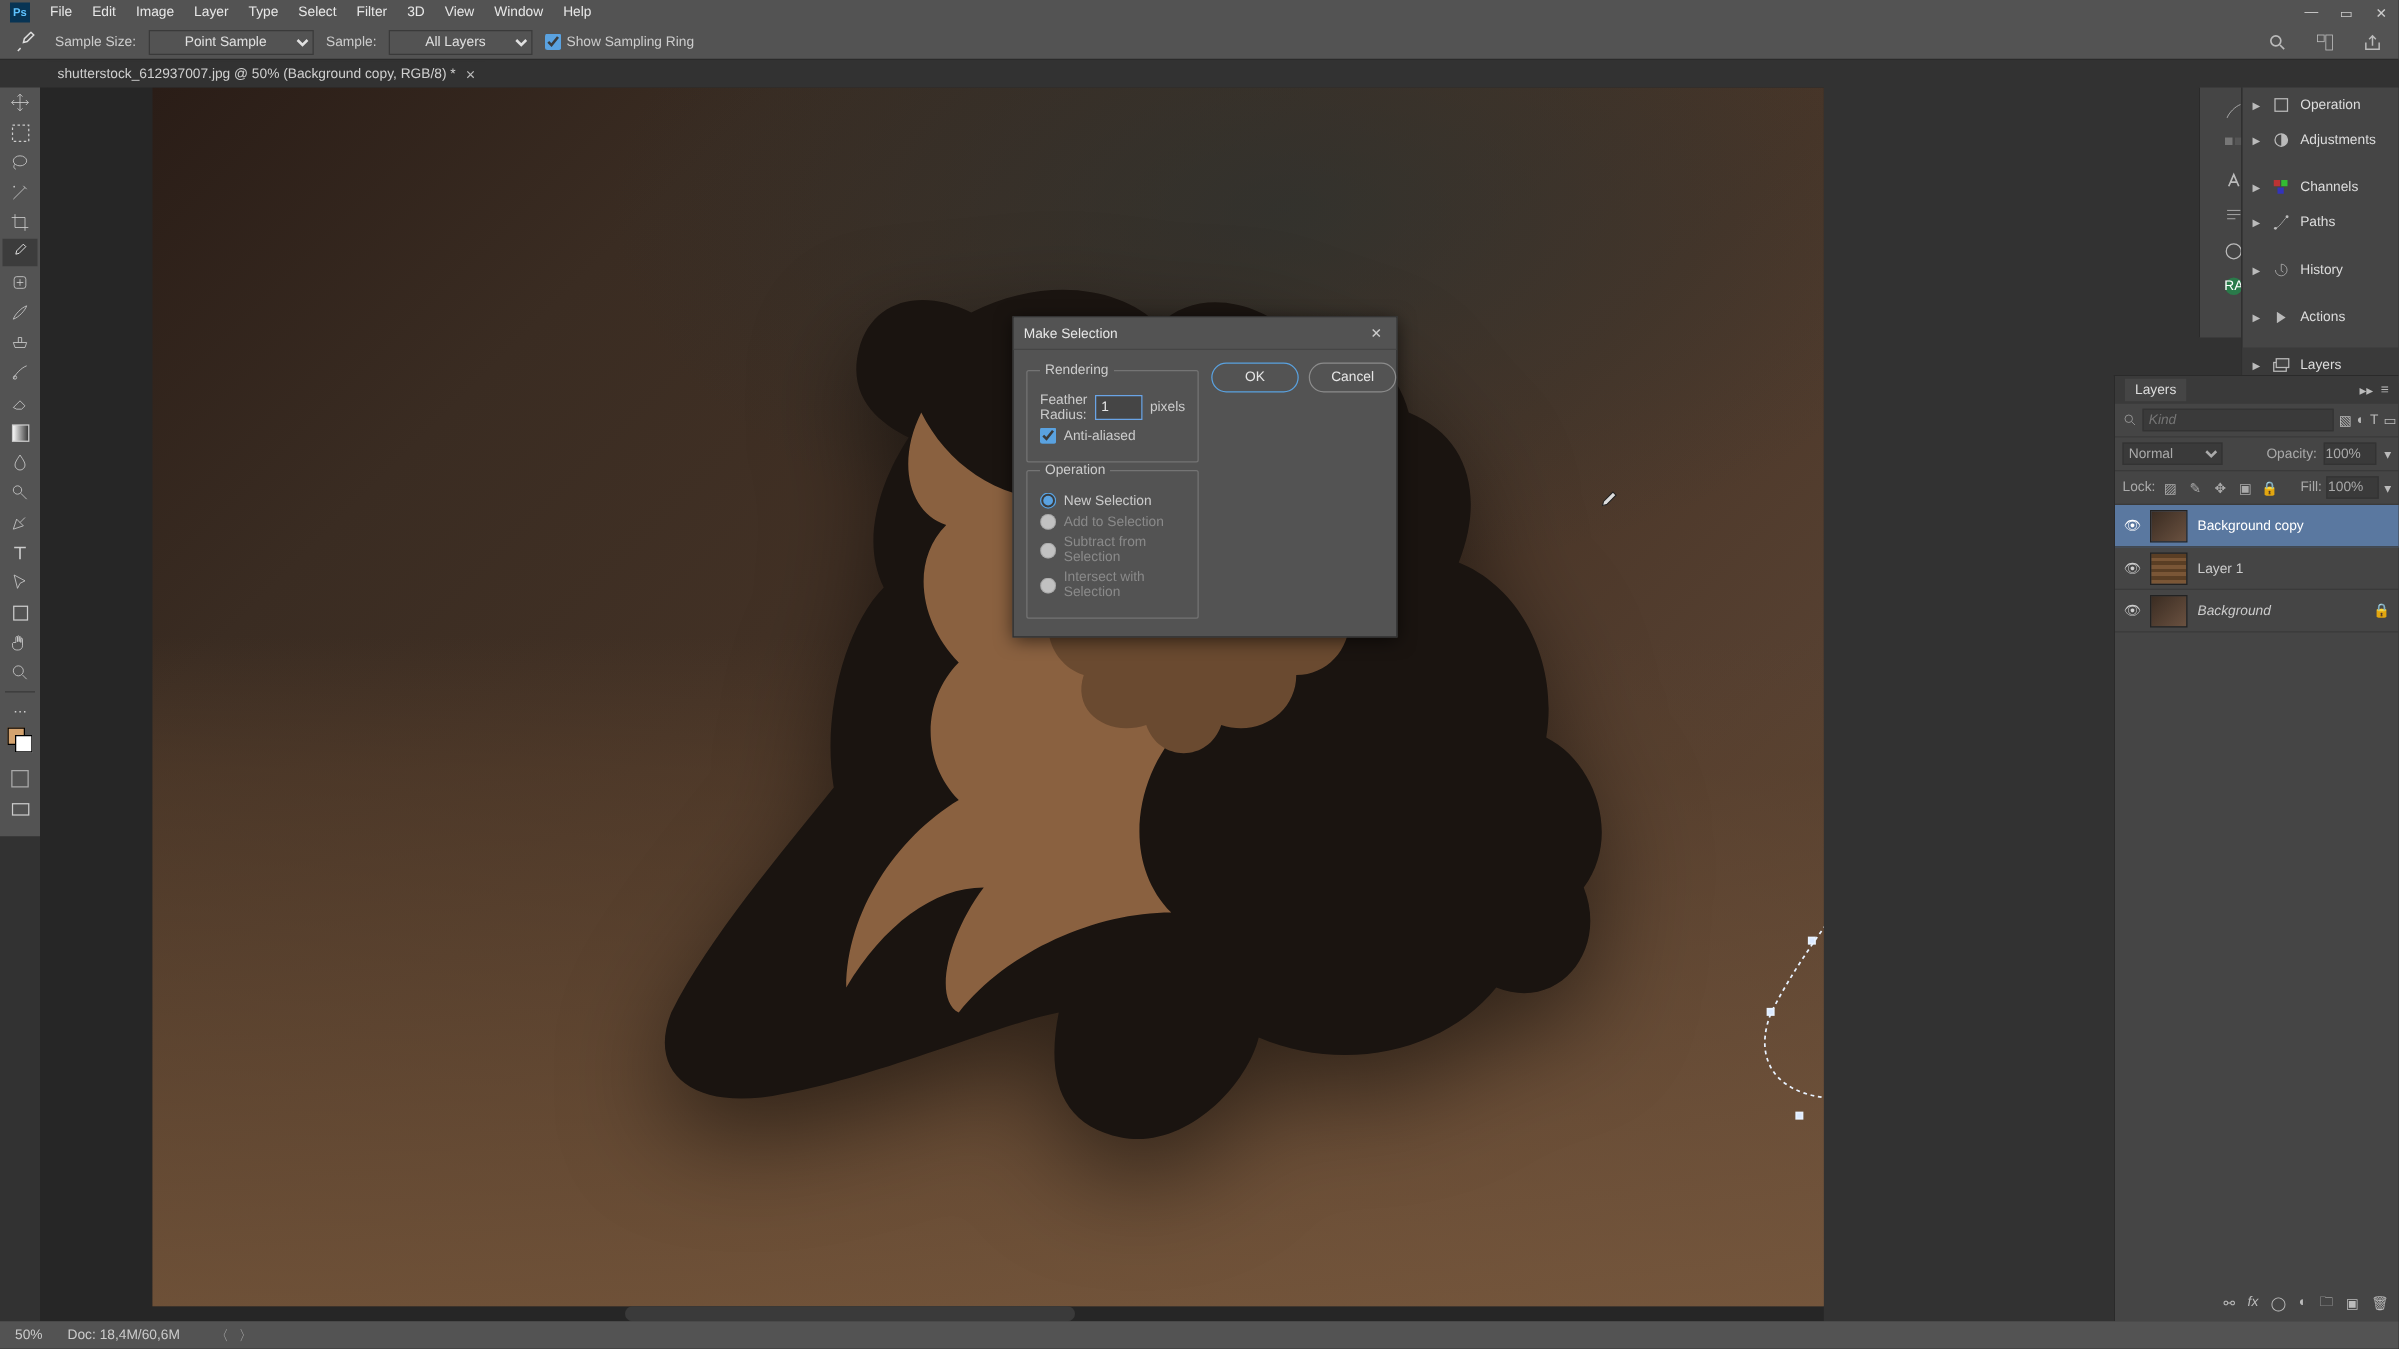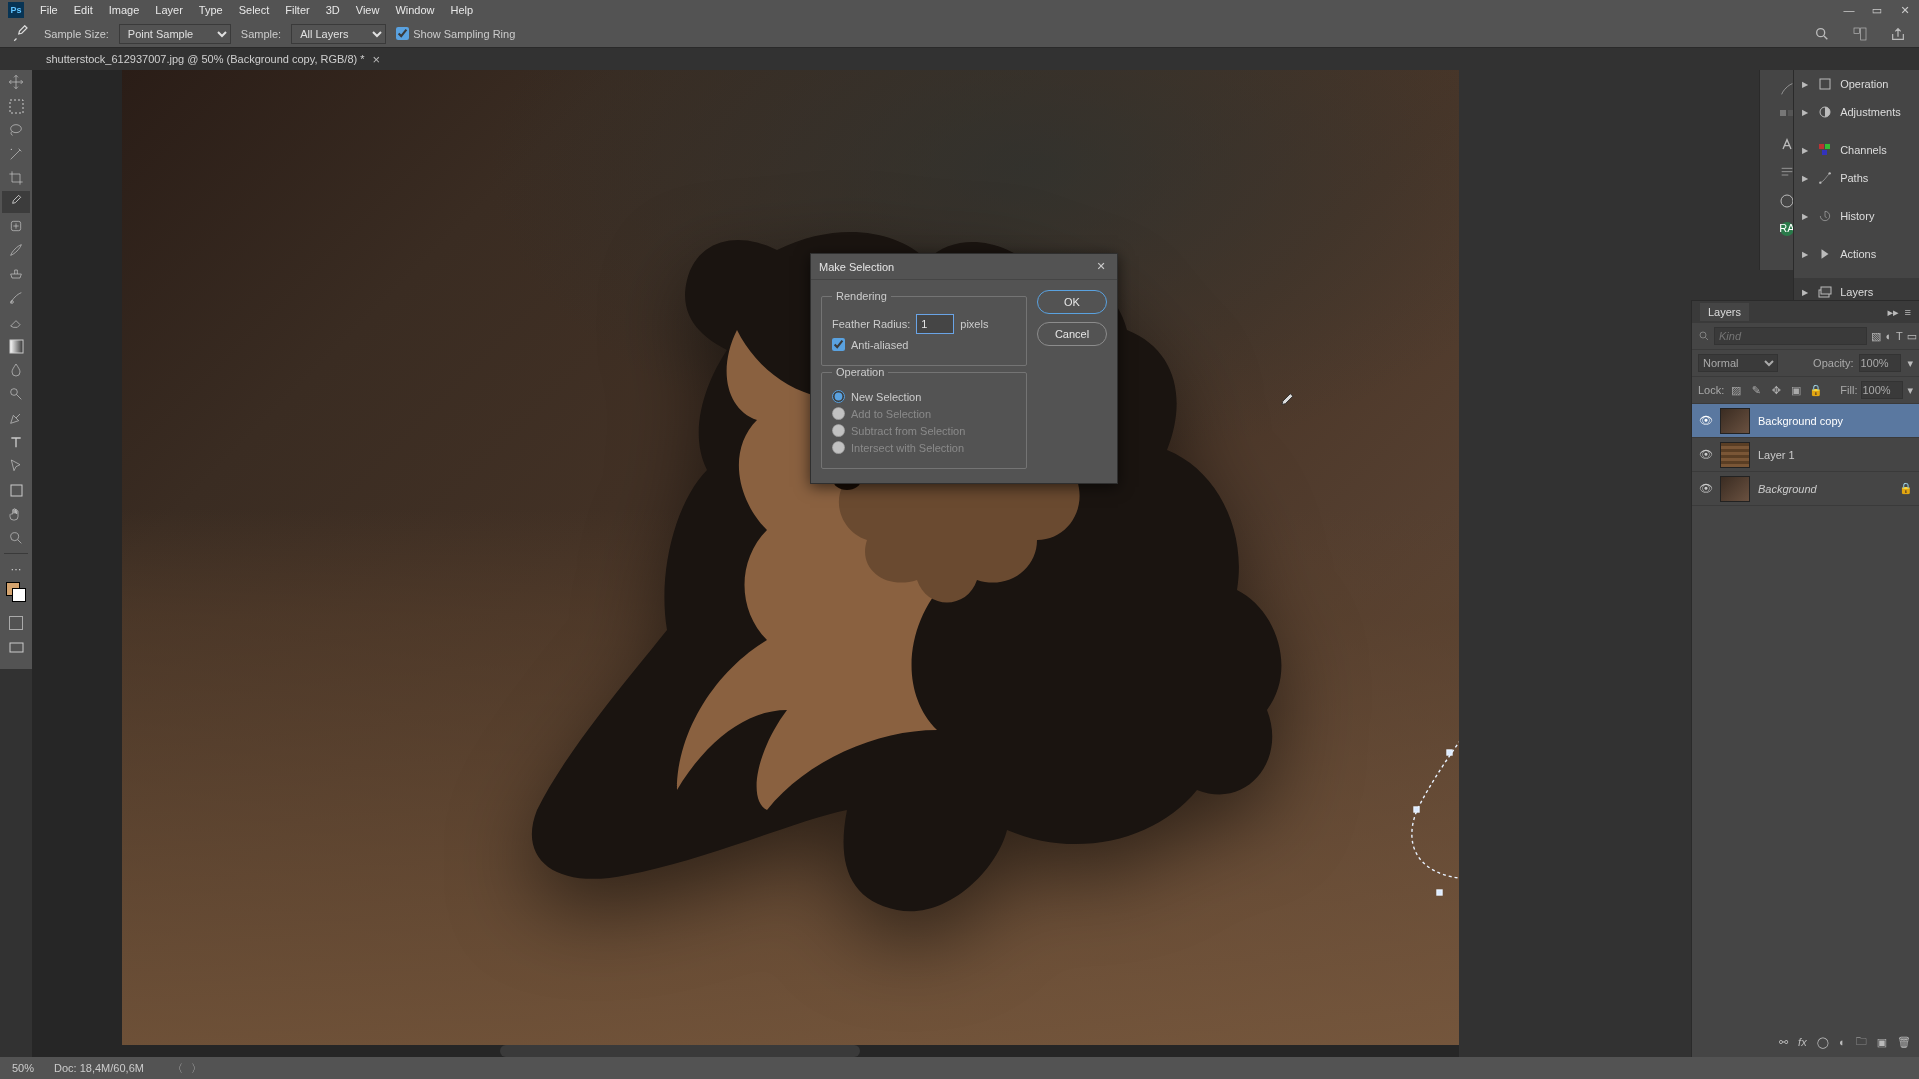--- a/index.html
+++ b/index.html
@@ -9,21 +9,21 @@
 .menubar { height: 20px; background: #535353; display: flex; align-items: center; padding-left: 8px; }
 .menubar .logo { width: 16px; height: 16px; background: #083454; margin-right: 8px; display: flex; align-items: center; justify-content: center; font-size: 9px; color: #5fc3ff; font-weight: bold; }
 .menubar span { padding: 0 8px; color: #e8e8e8; cursor: default; }
 .winbtns { margin-left: auto; display: flex; }
 .winbtns div { width: 28px; height: 20px; display: flex; align-items: center; justify-content: center; color: #ccc; }
 
 
 .optionsbar { height: 28px; background: #535353; border-bottom: 1px solid #2a2a2a; display: flex; align-items: center; padding-left: 8px; gap: 10px; }
 .optionsbar .tool-icon { width: 26px; height: 20px; display:flex; align-items:center; justify-content:center; }
 .optionsbar label { color: #ccc; }
-.optionsbar select { background: #535353; border: 1px solid #3a3a3a; color: #e0e0e0; height: 20px; padding: 0 20px 0 4px; }
+.optionsbar select { background: #535353; border: 1px solid #3a3a3a; color: #e0e0e0; height: 20px; padding: 0 20px 0 24px; }
 .optionsbar .chk { display: flex; align-items: center; gap: 4px; }
 .optionsbar .right { margin-left: auto; display: flex; gap: 12px; padding-right: 8px; }
 .ricon { width: 26px; height: 26px; display:flex; align-items:center; justify-content:center; color:#b8b8b8; }
 
 
 .tabbar { height: 22px; background: #323232; display: flex; align-items: center; padding-left: 38px; }
 .tab { background: #323232; color: #d0d0d0; padding: 3px 8px; display: flex; align-items: center; gap: 8px; font-size: 11px; }
 .tab .close { color: #bbb; font-size: 13px; }
 
 
@@ -50,21 +50,21 @@
 .dialog { position: absolute; left: 810px; top: 253px; width: 308px; background: #535353; box-shadow: 0 3px 14px rgba(0,0,0,0.6); border: 1px solid #2f2f2f; }
 .dialog .titlebar { height: 26px; background: #535353; display: flex; align-items: center; padding: 0 8px; border-bottom: 1px solid #454545; }
 .dialog .titlebar .t { color: #e6e6e6; }
 .dialog .titlebar .x { margin-left: auto; color: #ccc; width: 16px; height: 16px; display:flex; align-items:center; justify-content:center; }
 .dialog .body { padding: 10px 10px 14px 10px; display: flex; gap: 10px; }
 .dialog fieldset { border: 1px solid #747474; border-radius: 2px; padding: 8px 10px 10px 10px; margin-bottom: 0; }
 .dialog legend { color: #ccc; padding: 0 4px; }
 .row { display: flex; align-items: center; gap: 6px; margin: 4px 0; color: #ccc; }
 .row input[type=text] { width: 38px; height: 20px; background: #454545; border: 1px solid #6aa4e6; color: #e6e6e6; padding: 0 4px; }
 .row.disabled { color: #8a8a8a; }
-.btncol { display: flex; flex-direction: column; gap: 8px; }
+.btncol { display: flex; flex-direction: row; gap: 8px; }
 .btn { width: 70px; height: 24px; border: 1px solid #8c8c8c; border-radius: 12px; background: #535353; color: #e6e6e6; display: flex; align-items: center; justify-content: center; }
 .btn.primary { border-color: #5aa2e0; }
 input[type=checkbox], input[type=radio] { accent-color: #5aa2e0; }
 
 
 .iconstrip { position: absolute; right: 228px; top: 70px; width: 34px; background: #454545; height: 200px; display:flex; flex-direction:column; align-items:center; gap:6px; padding:8px 0; border-left:1px solid #2a2a2a; }
 .iconstrip .si { width:22px; height:22px; display:flex; align-items:center; justify-content:center; color:#bbb;margin-left:20px; }
 
 
 .panelgroup { position: absolute; right: 0; top: 70px; width: 126px; background: #454545; border-left: 1px solid #2a2a2a; }

